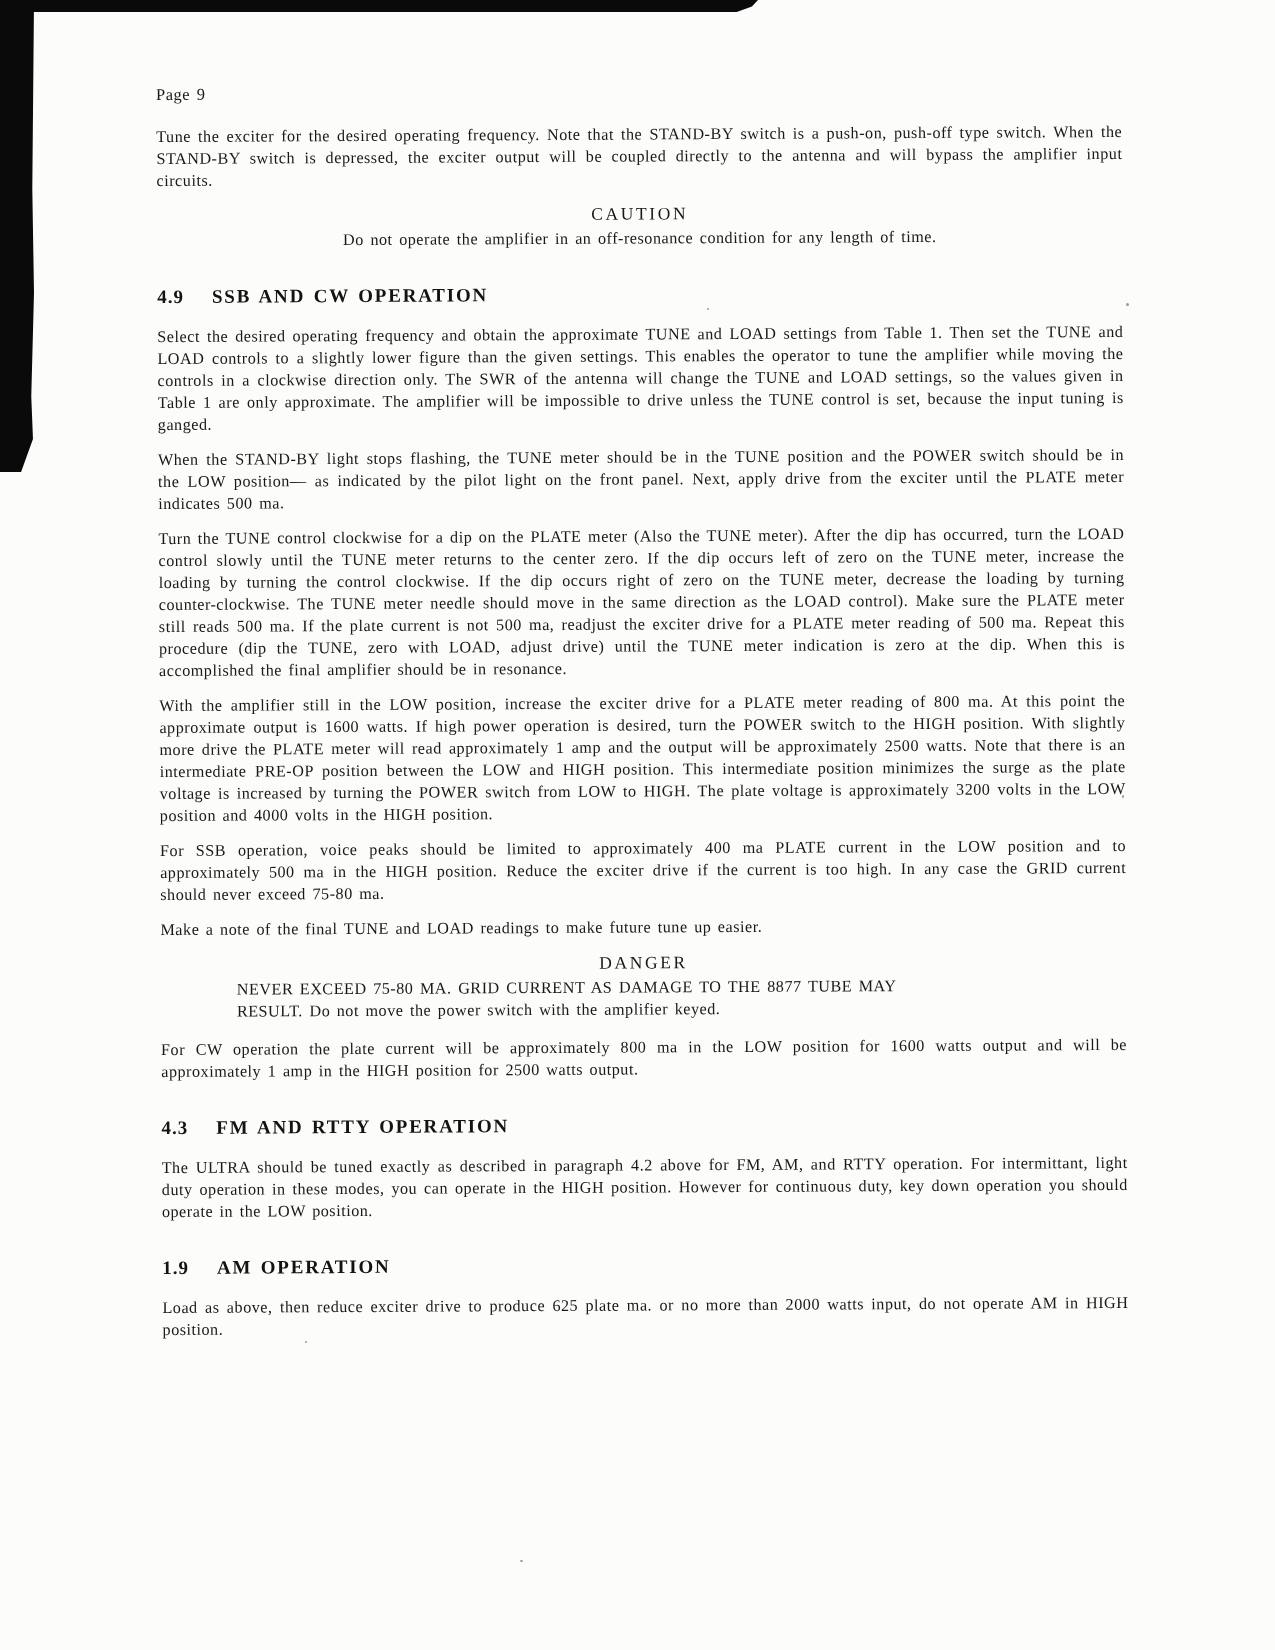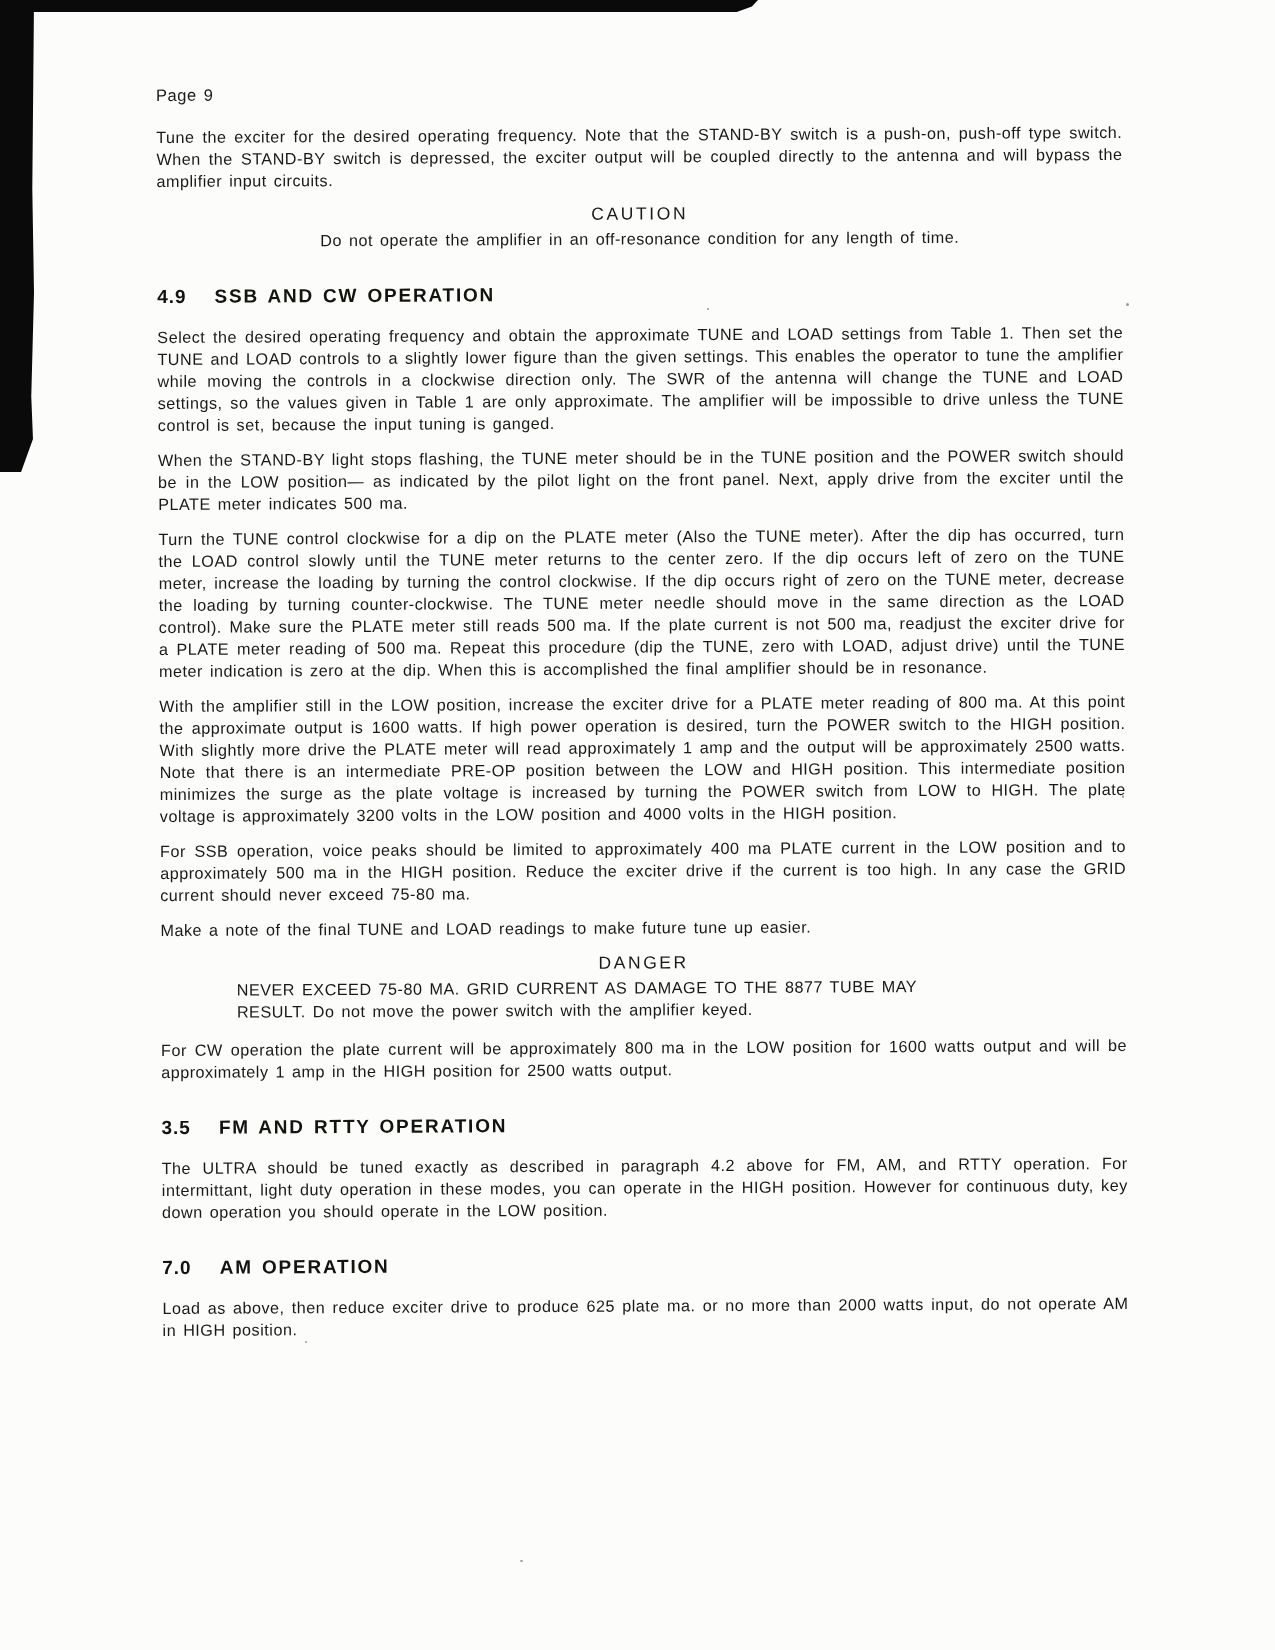--- a/index.html
+++ b/index.html
@@ -8,21 +8,21 @@
     background: #e8e8e6;
   }
   .page {
     position: relative;
     width: 1275px;
     height: 1650px;
     margin: 0 auto;
     background: #fcfcfa;
     overflow: hidden;
     color: #1b1916;
-    font-family: Liberation Sans, sans-serif;
+    font-family: Liberation Serif, serif;
   }
   
   .artifact-top {
     position: absolute;
     left: 0; top: 0;
     width: 758px; height: 12px;
     background: #0a0a0a;
     clip-path: polygon(0 0, 100% 0, 99.2% 55%, 97.2% 100%, 0 100%);
   }
   .artifact-left {
@@ -129,25 +129,25 @@
     <p class="para">Make a note of the final TUNE and LOAD readings to make future tune up easier.</p>
 
     <div class="notice">
       <div class="notice-title">DANGER</div>
       <div class="danger-body">NEVER EXCEED 75-80 MA. GRID CURRENT AS DAMAGE TO THE 8877 TUBE MAY RESULT. Do not move the power switch with the amplifier keyed.</div>
     </div>
 
     <p class="para">For CW operation the plate current will be approximately 800 ma in the LOW position for 1600 watts output and will be approximately 1 amp in the HIGH position for 2500 watts output.</p>
 
     <h2 class="heading">
-      <span class="h-num">3.5</span><span class="h-title">FM AND RTTY OPERATION</span>
+      <span class="h-num">4.3</span><span class="h-title">FM AND RTTY OPERATION</span>
     </h2>
 
     <p class="para">The ULTRA should be tuned exactly as described in paragraph 4.2 above for FM, AM, and RTTY operation. For intermittant, light duty operation in these modes, you can operate in the HIGH position. However for continuous duty, key down operation you should operate in the LOW position.</p>
 
     <h2 class="heading">
-      <span class="h-num">7.0</span><span class="h-title">AM OPERATION</span>
+      <span class="h-num">1.9</span><span class="h-title">AM OPERATION</span>
     </h2>
 
     <p class="para last">Load as above, then reduce exciter drive to produce 625 plate ma. or no more than 2000 watts input, do not operate AM in HIGH position.</p>
 
   </div>
 </div>
 
 </body></html>

